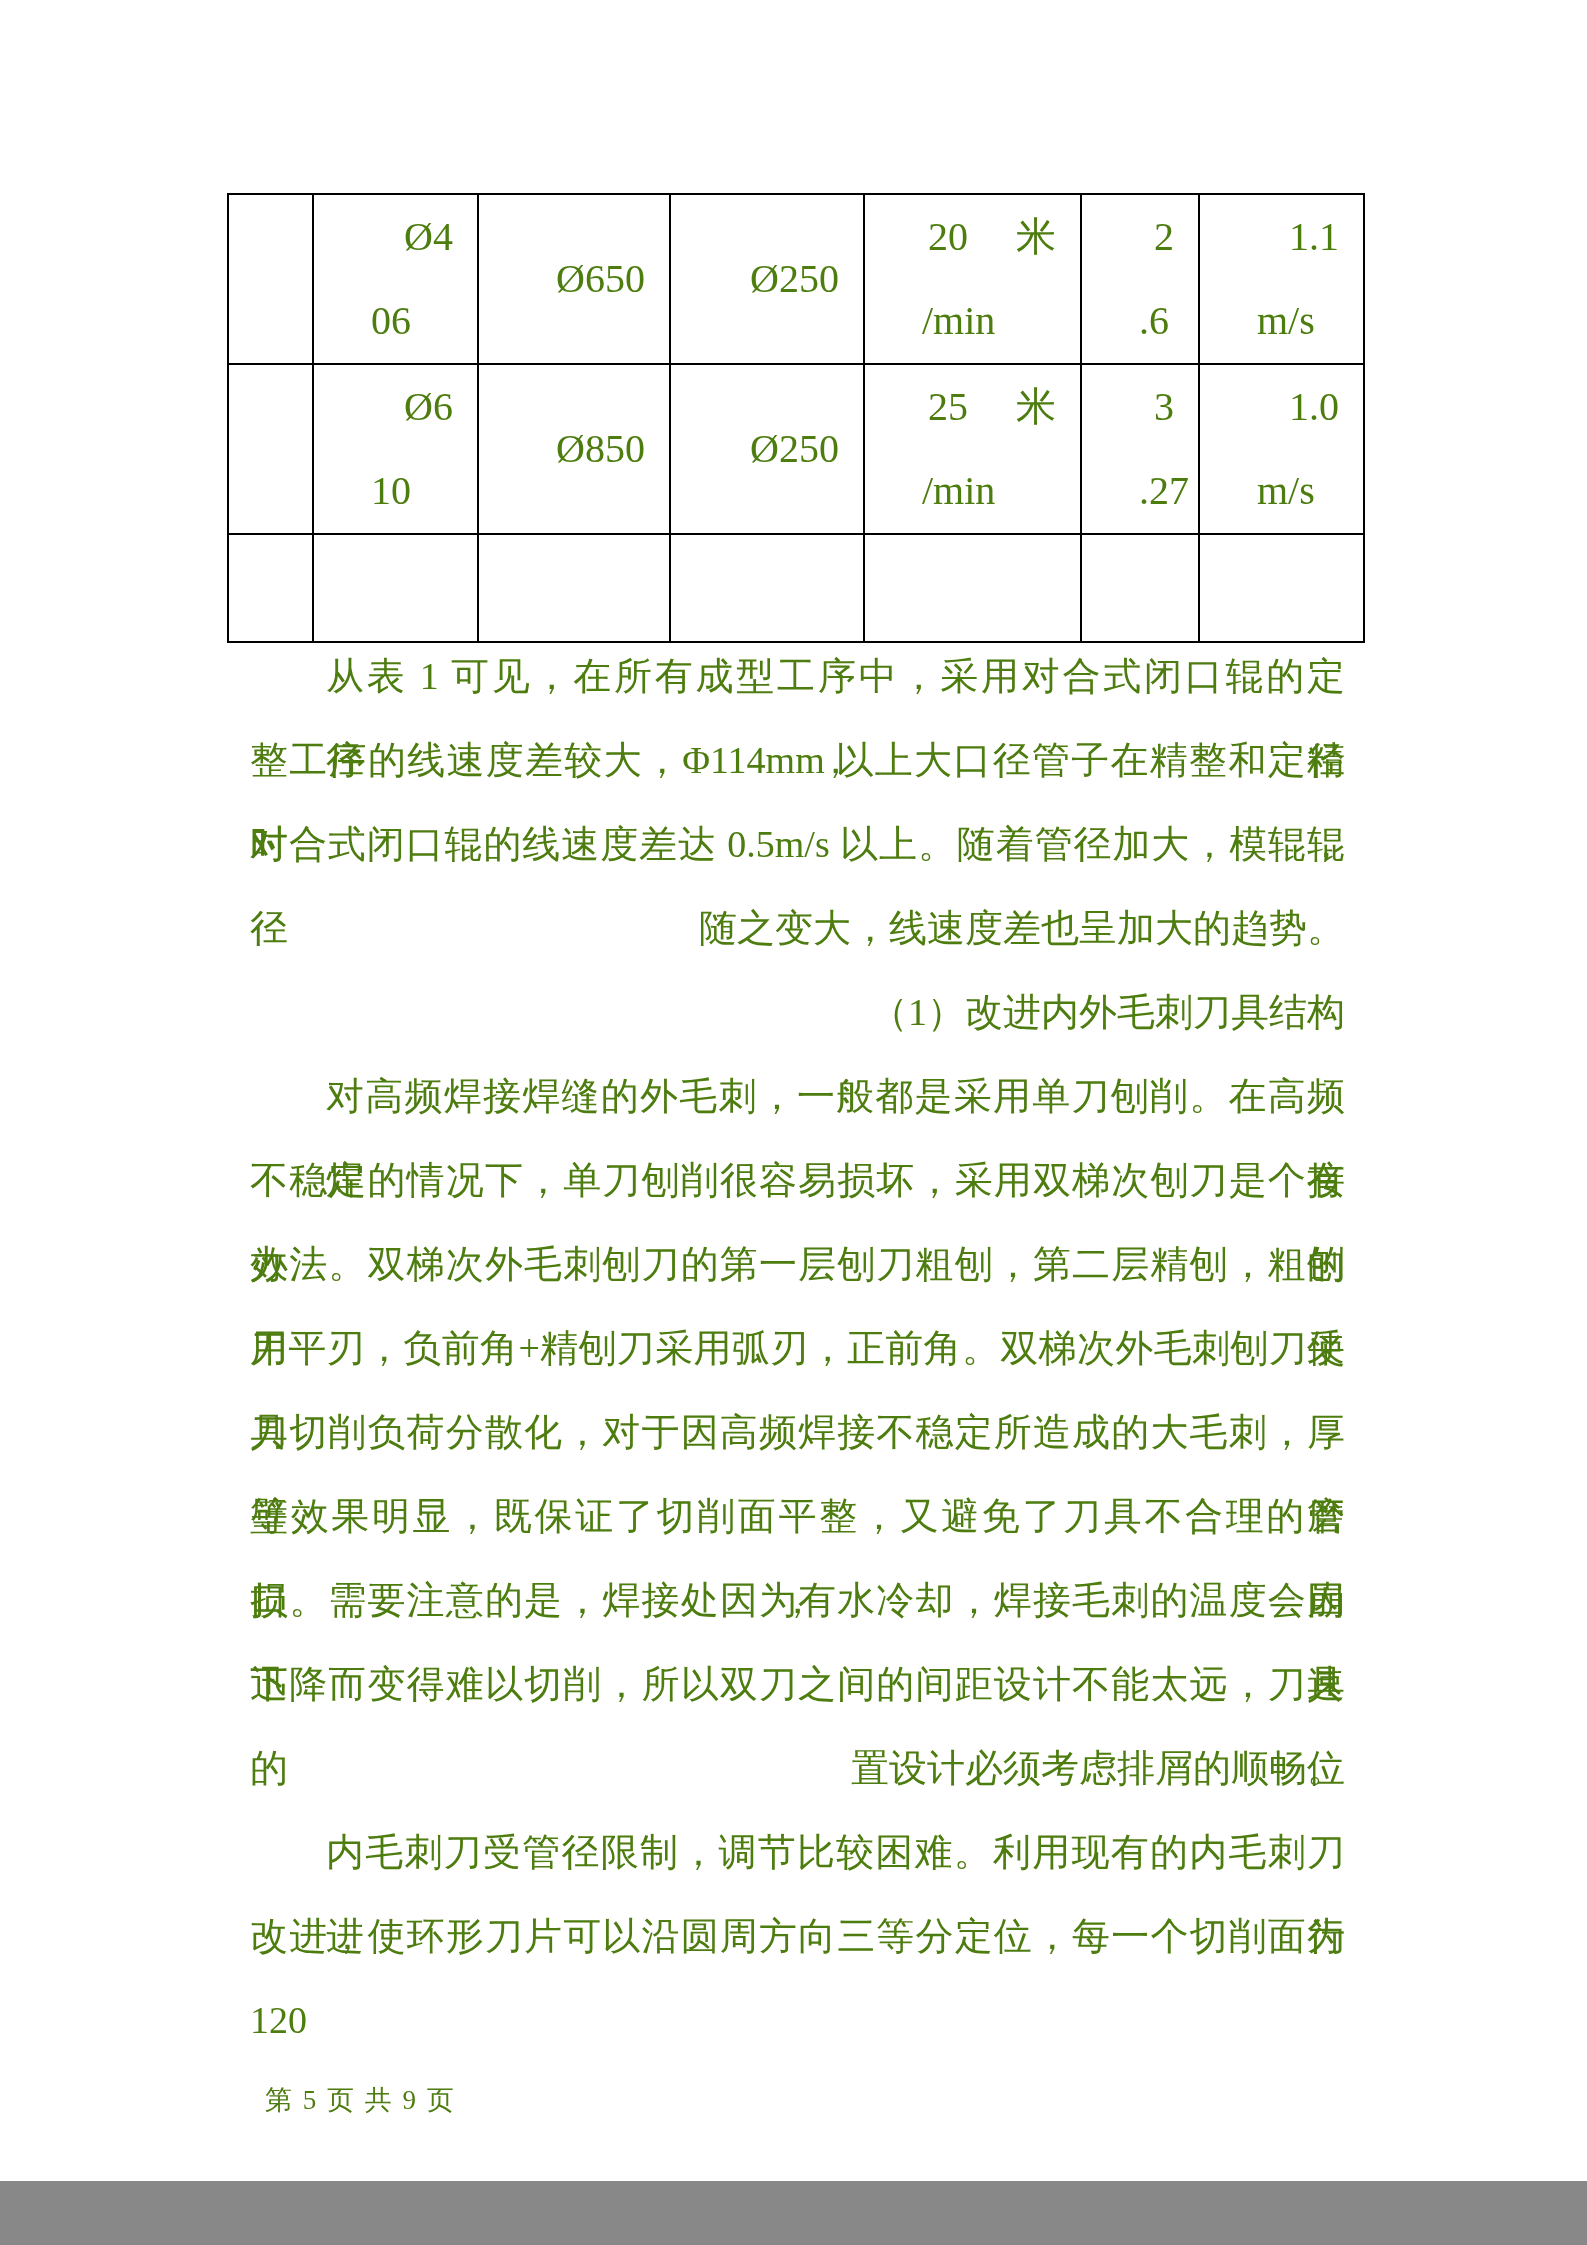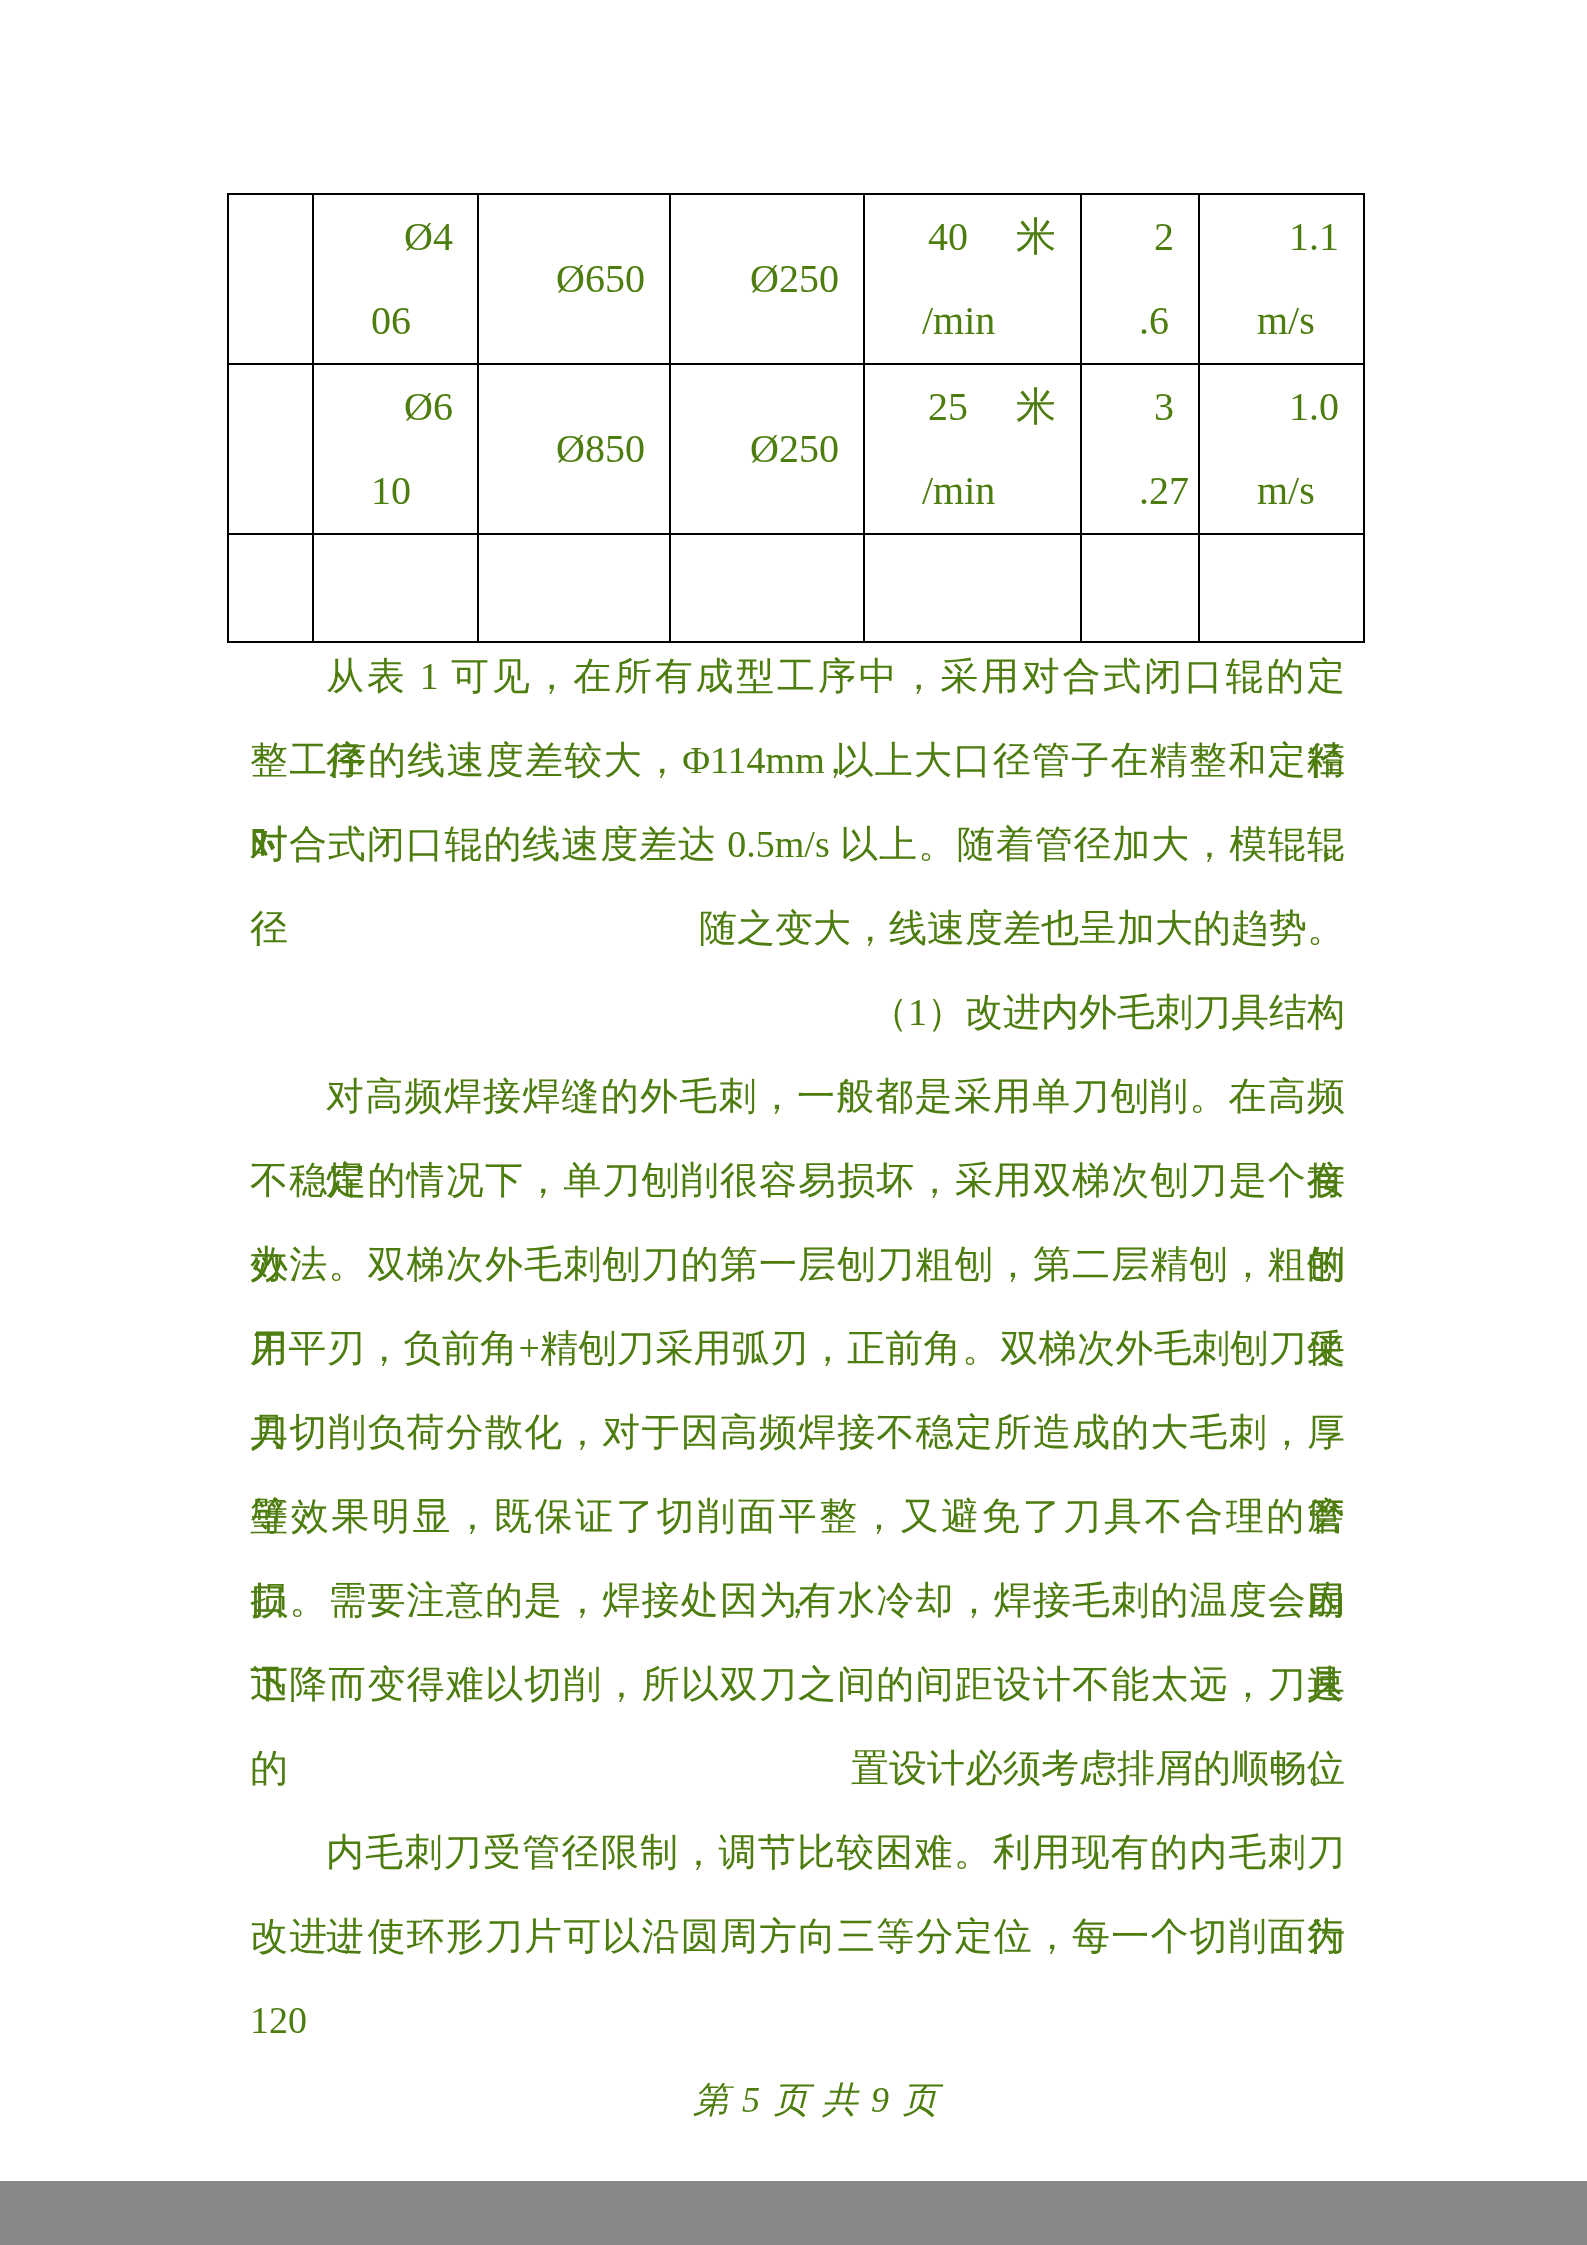--- a/index.html
+++ b/index.html
@@ -23,21 +23,21 @@
   .gap{word-spacing:38px;}
   
   .bodytext{position:absolute;left:242px;top:634px;width:1103px;}
   .ln{height:84px;line-height:84px;font-size:38px;text-align:right;white-space:normal;}
   .ln.jl{text-align:justify;text-align-last:justify;margin-left:8px;}
   .ln.ind{padding-left:76px;}
   .ln.bold{font-weight:700;}
   
   .footer{
     position:absolute;left:265px;top:2080px;width:1103px;height:40px;
-    line-height:40px;font-size:36px;text-align:center;letter-spacing:2px;font-style:italic;
+    line-height:40px;font-size:27px;letter-spacing:2px;
   }
 </style>
 </head>
 <body>
 
 <div class="page">
 
   <table class="spec">
     <colgroup>
       <col style="width:85px">
@@ -62,21 +62,21 @@
             <div class="cl r">Ø650</div>
           </div>
         </td>
         <td>
           <div class="cb">
             <div class="cl r">Ø250</div>
           </div>
         </td>
         <td>
           <div class="cb">
-            <div class="cl r gap">40 米</div>
+            <div class="cl r gap">20 米</div>
             <div class="cl l">/min</div>
           </div>
         </td>
         <td>
           <div class="cb">
             <div class="cl r">2</div>
             <div class="cl l">.6</div>
           </div>
         </td>
         <td>

